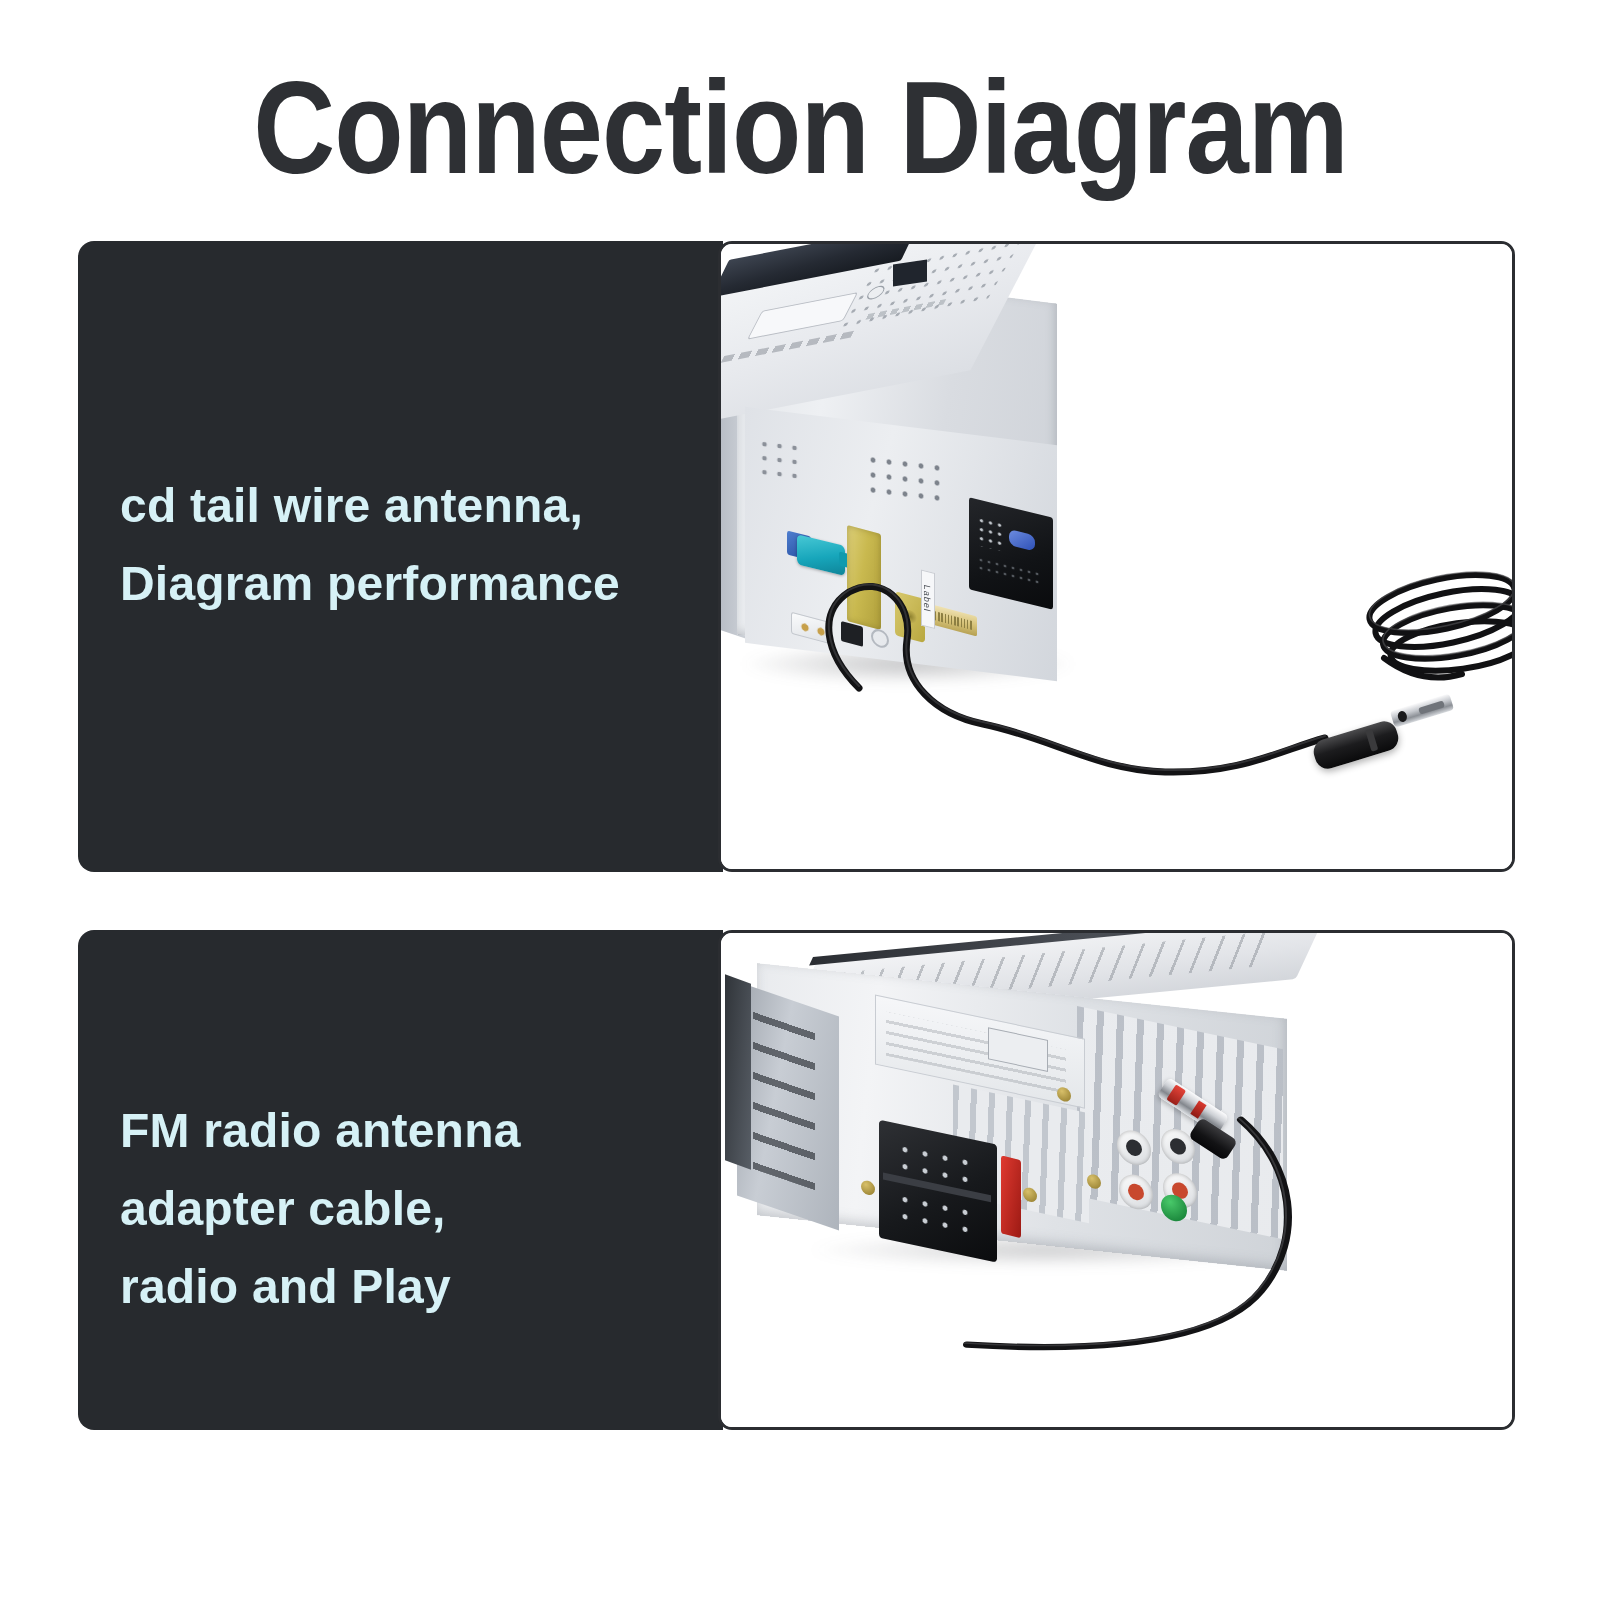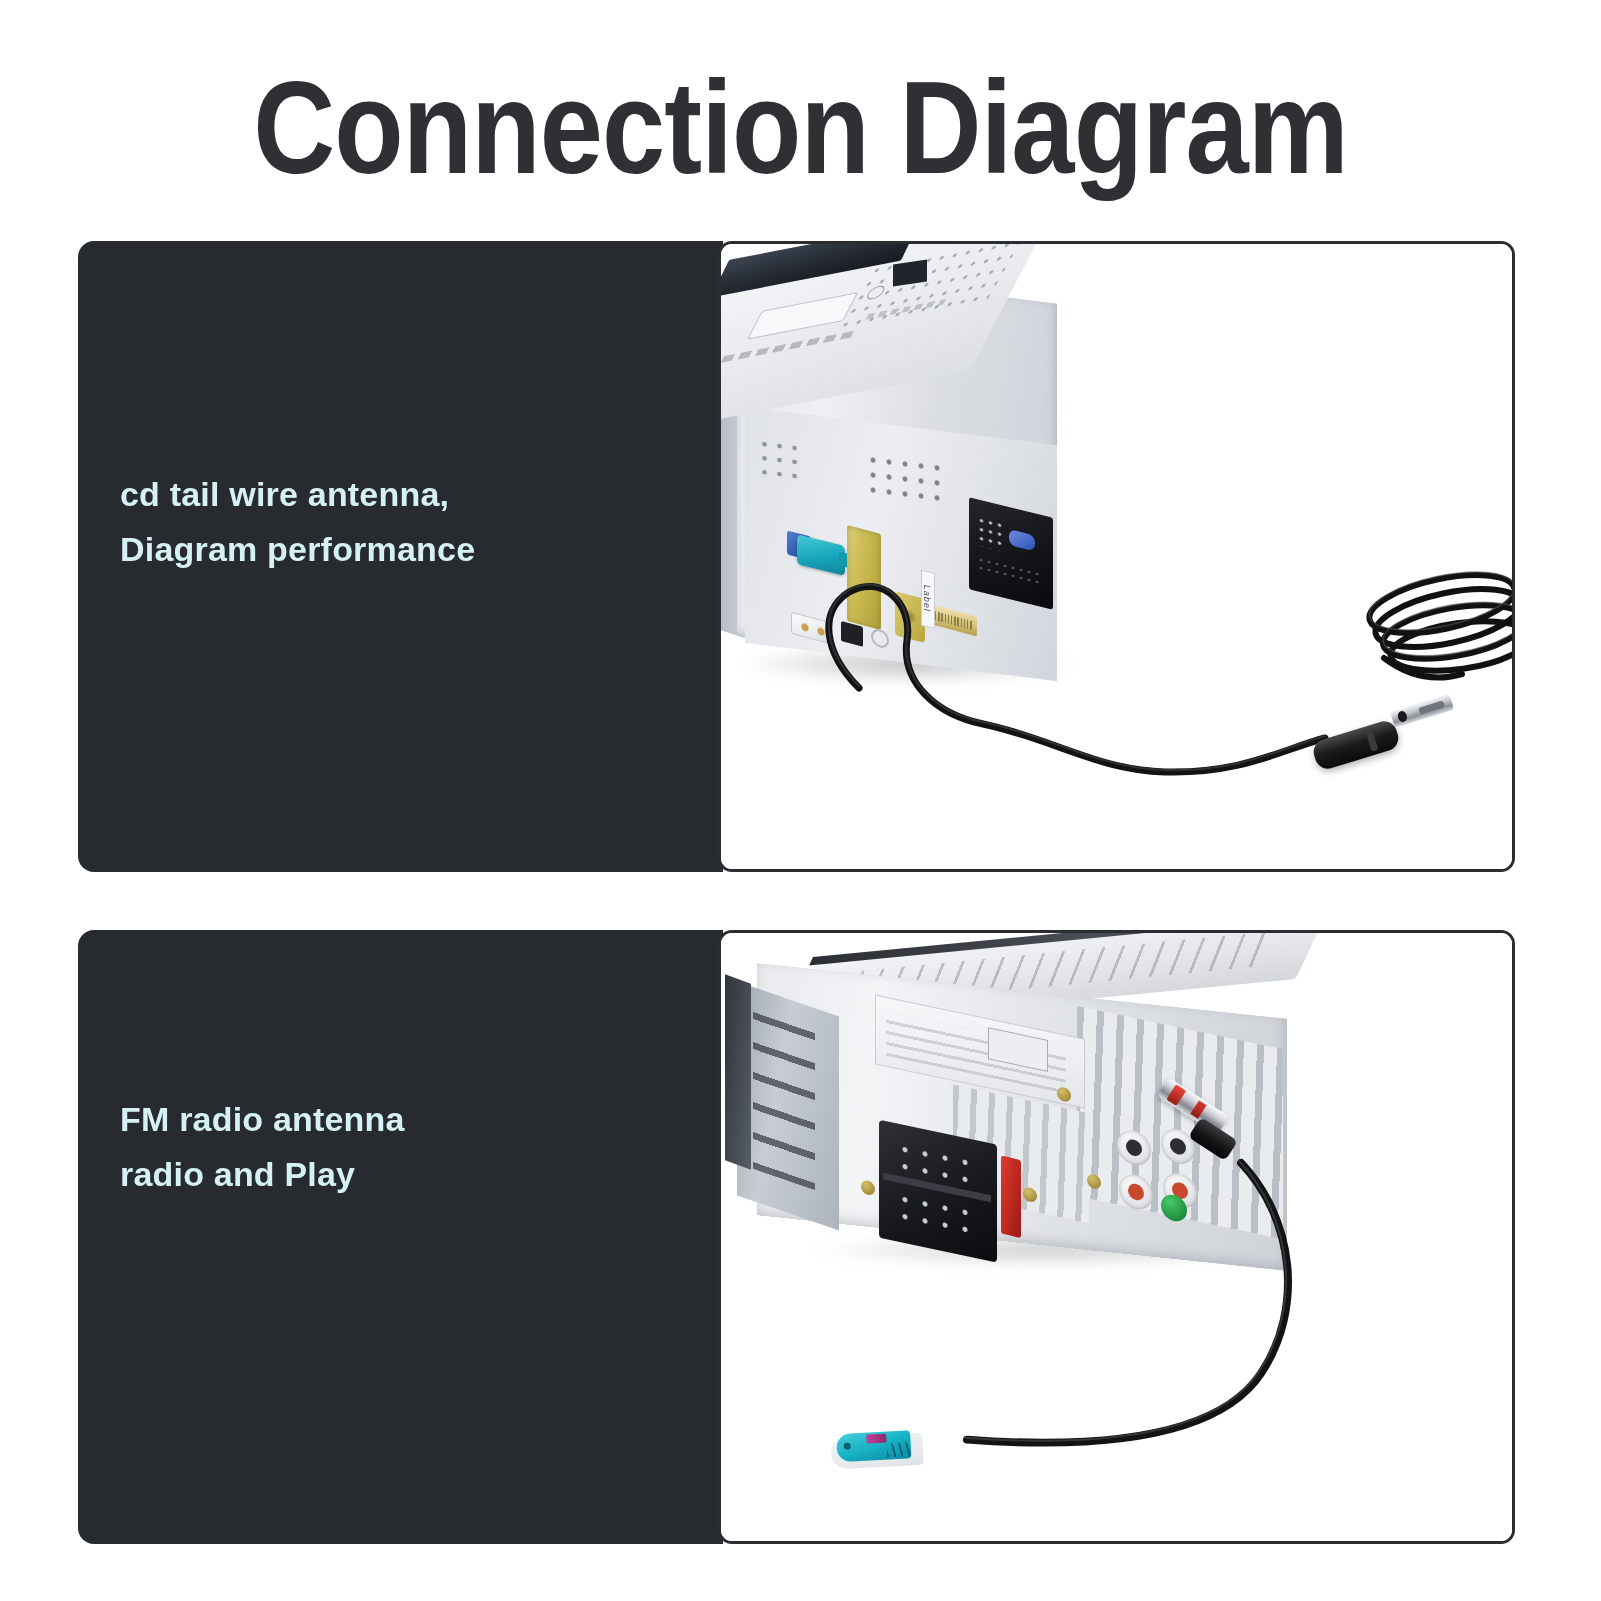--- a/index.html
+++ b/index.html
@@ -36,21 +36,21 @@
     white-space: nowrap;
   }
 
   
   .panel {
     position: absolute;
     left: 78px;
     width: 1437px;
   }
   .panel-1 { top: 241px; height: 631px; }
-  .panel-2 { top: 930px; height: 614px; }
+  .panel-2 { top: 930px; height: 500px; }
 
   .panel-dark {
     position: absolute;
     left: 0;
     top: 0;
     width: 645px;
     height: 100%;
     background: #272a2e;
     border-radius: 16px 0 0 16px;
   }
@@ -65,21 +65,21 @@
     border: 3px solid #2b2d31;
     border-radius: 14px;
     overflow: hidden;
   }
 
   .caption {
     position: absolute;
     left: 42px;
     width: 575px;
     color: #d6f1f6;
-    font-size: 34px;
+    font-size: 48px;
     font-weight: 700;
     line-height: 1.62;
     letter-spacing: 0.2px;
   }
   .caption-1 { top: 226px; }
   .caption-2 { top: 162px; }
   .caption .cl { display: block; white-space: nowrap; }
 
   
   .photo1-stage { position: absolute; inset: 0; background: #fff; }
@@ -659,20 +659,21 @@
 
       </div>
     </div>
   </div>
 
   <div class="panel panel-2">
 
     <div class="panel-dark">
       <div class="caption caption-2">
         <span class="cl">FM radio antenna</span>
+        <span class="cl">adapter cable,</span>
         <span class="cl">radio and Play</span>
       </div>
     </div>
 
     <div class="panel-photo">
       <div class="photo2-stage">
 
         <div class="su-shadow"></div>
 
         <div class="su-top">

